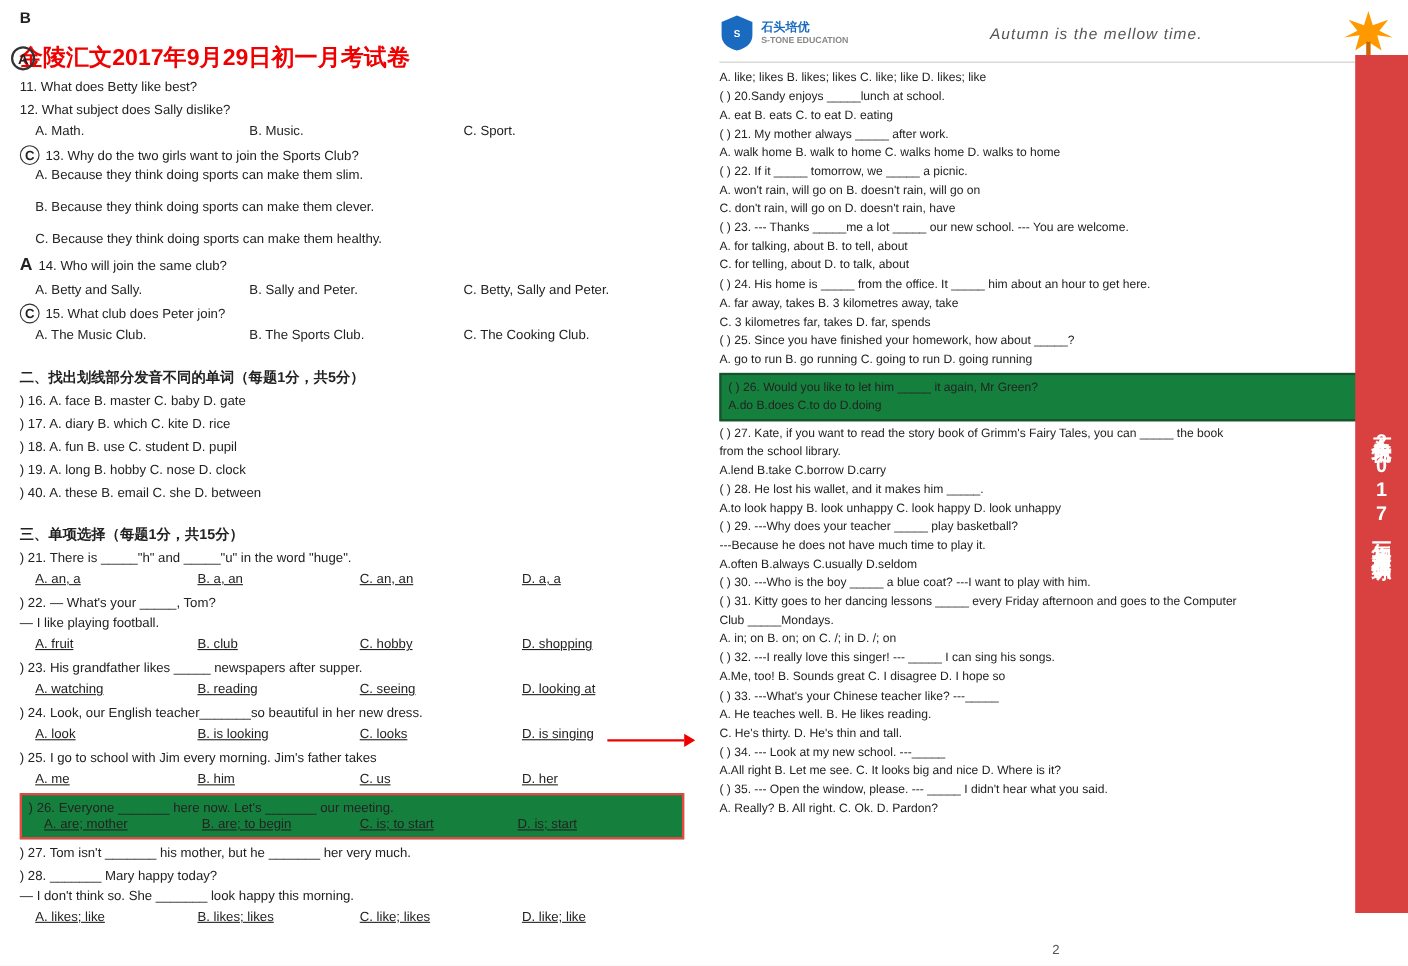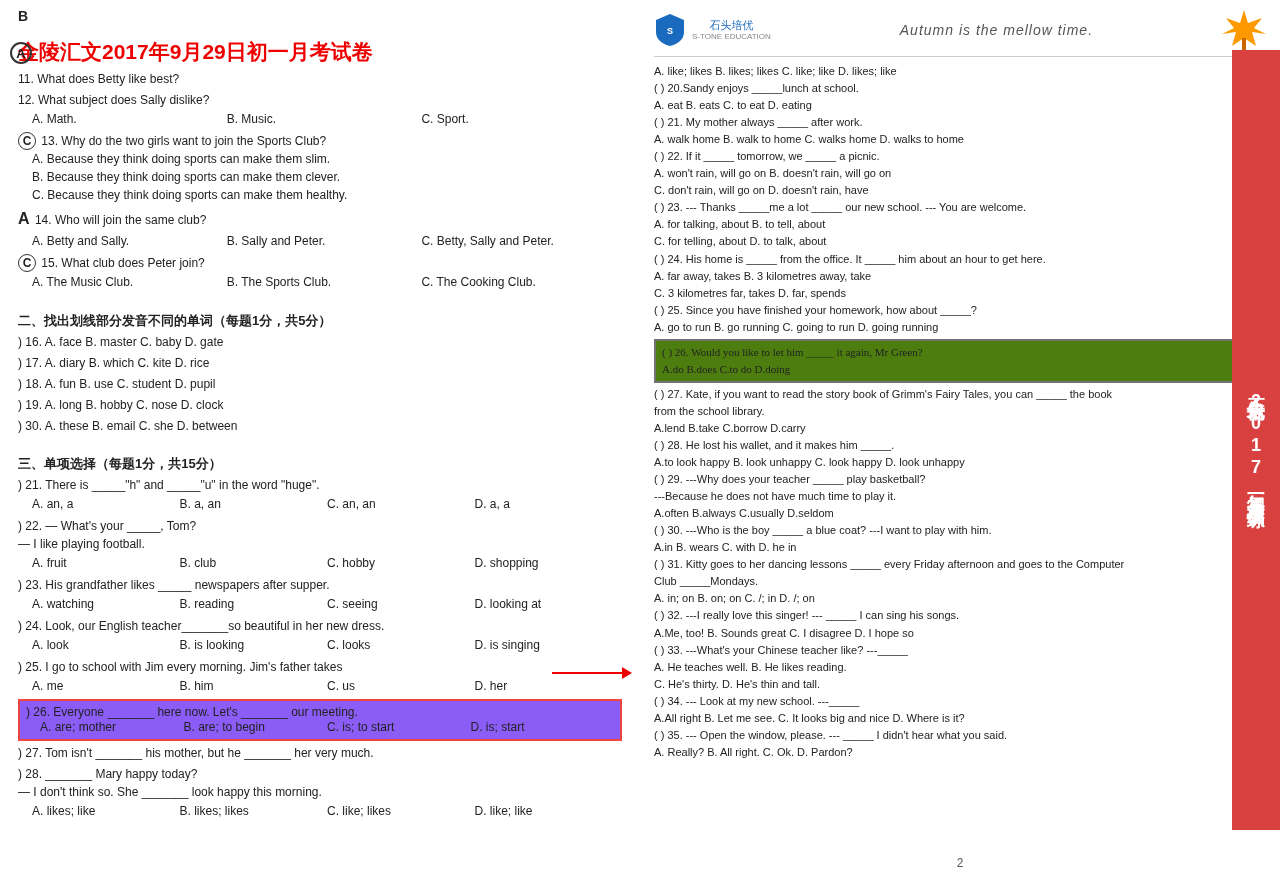--- a/index.html
+++ b/index.html
@@ -50,24 +50,24 @@
       border-radius: 50%;
       display: flex;
       align-items: center;
       justify-content: center;
       font-size: 13px;
       font-weight: bold;
     }
 
     .q-block { margin: 3px 0; line-height: 1.5; }
 
-    .options { margin-left: 14px; display: flex; flex-wrap: wrap; gap: 0 0; }
+    .options { margin-left: 14px; display: flex; flex-wrap: wrap; gap: 11px 0; }
     .option { width: 50%; padding: 1px 0; }
     .option.w33 { width: 33%; }
-    .option.w25 { width: 25%; }
+    .option.w25 { width: 25%; text-decoration: underline; }
 
     .circle-answer {
       display: inline-block;
       border: 1.5px solid #333;
       border-radius: 50%;
       width: 18px;
       height: 18px;
       text-align: center;
       line-height: 16px;
       font-size: 12px;
@@ -78,21 +78,21 @@
     .section-title {
       font-weight: bold;
       margin: 20px 0 3px 0;
       font-size: 13px;
     }
 
     .highlight-box {
       border: 2px solid #e44;
       padding: 4px 6px;
       margin: 3px 0;
-      background: #8b5cf6;
+      background: #15803d;
     }
 
     
     .right-panel {
       width: 640px;
       height: 878px;
       background: #fff;
       position: relative;
       overflow: hidden;
       padding: 8px 14px 8px 14px;
@@ -110,44 +110,42 @@
     }
 
     .logo-area {
       display: flex;
       align-items: center;
       gap: 6px;
     }
 
     .logo-text {
       font-size: 11px;
-      font-weight: normal;
+      font-weight: bold;
       color: #1a6abf;
       line-height: 1.3;
-      text-align: center;
     }
 
     .autumn-text {
       font-size: 14px;
       font-style: italic;
       color: #555;
       letter-spacing: 1px;
     }
 
     .right-content {
       font-size: 11px;
       line-height: 1.55;
     }
 
     .highlight-box-right {
-      border: 2px solid #737373;
+      border: 2px solid #14532d;
       padding: 3px 6px;
       margin: 3px 0;
-      background: #4d7c0f;
-      font-family: Liberation Serif, serif;
+      background: #15803d;
     }
 
     .right-side-text {
       position: absolute;
       right: 0;
       top: 50px;
       width: 48px;
       height: 780px;
       background: #d94040;
       display: flex;
@@ -222,21 +220,21 @@
       <span class="option w33">C. The Cooking Club.</span>
     </div>
   </div>
 
   <div class="section-title">二、找出划线部分发音不同的单词（每题1分，共5分）</div>
 
   <div class="q-block">) 16. A. face   B. master   C. baby   D. gate</div>
   <div class="q-block">) 17. A. diary   B. which   C. kite   D. rice</div>
   <div class="q-block">) 18. A. fun   B. use   C. student   D. pupil</div>
   <div class="q-block">) 19. A. long   B. hobby   C. nose   D. clock</div>
-  <div class="q-block">) 30. A. these   B. email   C. she   D. between</div>
+  <div class="q-block">) 40. A. these   B. email   C. she   D. between</div>
 
   <div class="section-title">三、单项选择（每题1分，共15分）</div>
 
   <div class="q-block">
     <div>) 21. There is _____"h" and _____"u" in the word "huge".</div>
     <div class="options">
       <span class="option w25">A. an, a</span>
       <span class="option w25">B. a, an</span>
       <span class="option w25">C. an, an</span>
       <span class="option w25">D. a, a</span>
@@ -362,21 +360,20 @@
 
     <div>( ) 27. Kate, if you want to read the story book of Grimm's Fairy Tales, you can _____ the book</div>
     <div>from the school library.</div>
     <div>A.lend    B.take    C.borrow    D.carry</div>
     <div>( ) 28. He lost his wallet, and it makes him _____.</div>
     <div>A.to look happy    B. look unhappy    C. look happy    D. look unhappy</div>
     <div>( ) 29. ---Why does your teacher _____ play basketball?</div>
     <div>---Because he does not have much time to play it.</div>
     <div>A.often    B.always    C.usually    D.seldom</div>
     <div>( ) 30. ---Who is the boy _____ a blue coat?   ---I want to play with him.</div>
-    <div>A.in    B. wears    C. with    D. he in</div>
     <div>( ) 31. Kitty goes to her dancing lessons _____ every Friday afternoon and goes to the Computer</div>
     <div>Club _____Mondays.</div>
     <div>A. in; on    B. on; on    C. /; in    D. /; on</div>
     <div>( ) 32. ---I really love this singer!    --- _____ I can sing his songs.</div>
     <div>A.Me, too!    B. Sounds great    C. I disagree    D. I hope so</div>
     <div>( ) 33. ---What's your Chinese teacher like? ---_____</div>
     <div>A. He teaches well.    B. He likes reading.</div>
     <div>C. He's thirty.    D. He's thin and tall.</div>
     <div>( ) 34. --- Look at my new school.    ---_____</div>
     <div>A.All right    B. Let me see.    C. It looks big and nice    D. Where is it?</div>

